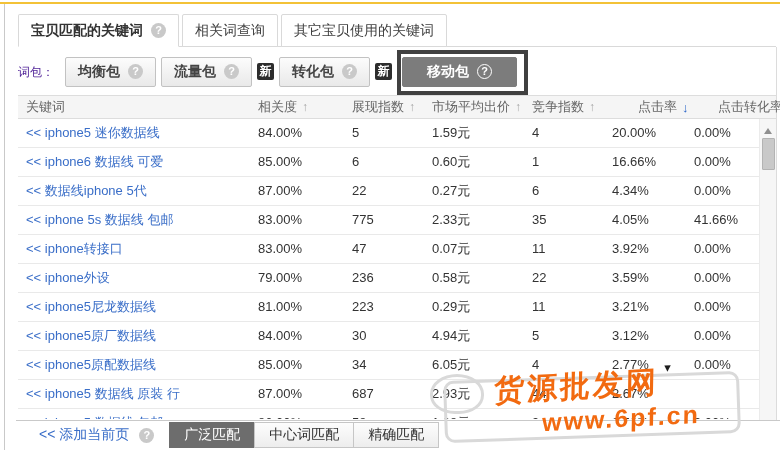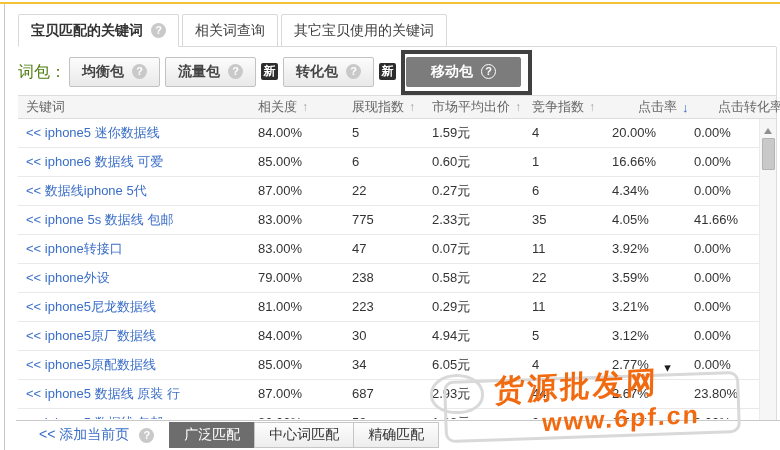--- a/index.html
+++ b/index.html
@@ -17,21 +17,21 @@
   .tab{position:relative;top:1px;height:33px;box-sizing:border-box;display:inline-flex;align-items:center;
        padding:0 12px;margin-right:3px;background:#fff;border:1px solid #d9d9d9;border-radius:2px 2px 0 0;
        font-size:14px;color:#404040;cursor:pointer;white-space:nowrap;}
   .tab.active{font-weight:bold;border-bottom-color:#fff;color:#333;}
   .help{display:inline-block;width:15px;height:15px;border-radius:50%;background:#c9c9c9;color:#fff;
         font-size:11px;line-height:15px;text-align:center;margin-left:8px;font-weight:bold;flex:none;cursor:pointer;}
   .help.inv{background:transparent;border:1px solid #fff;width:13px;height:13px;line-height:13px;}
 
   
   .wprow{position:absolute;left:18px;top:53px;height:38px;display:flex;align-items:center;white-space:nowrap;}
-  .wplabel{color:#4d7c0f;font-size:16px;margin-right:3px;}
+  .wplabel{color:#4c1d95;font-size:12px;margin-right:11px;}
   .wpwrap{display:inline-flex;align-items:center;margin-right:5px;}
   .wp-btn{height:30px;padding:0 12px;font-size:14px;font-weight:bold;color:#444;
           background:linear-gradient(#fcfcfc,#e9e9e9);border:1px solid #c2c2c2;border-radius:2px;
           display:inline-flex;align-items:center;cursor:pointer;font-family:inherit;justify-content:flex-end;}
   .wp-btn.selected{background:#7c7c7c;border-color:#7c7c7c;color:#fff;padding:0 24px;}
   .badge-new{display:inline-block;width:17px;height:17px;background:#2d2d2d;color:#fff;font-size:12px;
              line-height:17px;text-align:center;margin-left:5px;border-radius:2px;font-weight:bold;}
   .wpwrap.hl{border:4px solid #404040;padding:3px 7px 4px 1px;margin-right:0;}
 
   
@@ -201,21 +201,21 @@
           <div class="td w1">83.00%</div>
           <div class="td w2">47</div>
           <div class="td w3">0.07元</div>
           <div class="td w4">11</div>
           <div class="td w5">3.92%</div>
           <div class="td w6">0.00%</div>
         </div>
         <div class="tr">
           <div class="td w0"><span class="kw">&lt;&lt; iphone外设</span></div>
           <div class="td w1">79.00%</div>
-          <div class="td w2">238</div>
+          <div class="td w2">236</div>
           <div class="td w3">0.58元</div>
           <div class="td w4">22</div>
           <div class="td w5">3.59%</div>
           <div class="td w6">0.00%</div>
         </div>
         <div class="tr">
           <div class="td w0"><span class="kw">&lt;&lt; iphone5尼龙数据线</span></div>
           <div class="td w1">81.00%</div>
           <div class="td w2">223</div>
           <div class="td w3">0.29元</div>
@@ -241,21 +241,20 @@
           <div class="td w5">2.77%</div>
           <div class="td w6">0.00%</div>
         </div>
         <div class="tr">
           <div class="td w0"><span class="kw">&lt;&lt; iphone5 数据线 原装 行</span></div>
           <div class="td w1">87.00%</div>
           <div class="td w2">687</div>
           <div class="td w3">2.93元</div>
           <div class="td w4">44</div>
           <div class="td w5">2.67%</div>
-          <div class="td w6">23.80%</div>
         </div>
         <div class="tr partial">
           <div class="td w0"><span class="kw">&lt;&lt; iphone5 数据线 包邮</span></div>
           <div class="td w1">86.00%</div>
           <div class="td w2">58</div>
           <div class="td w3">1.08元</div>
           <div class="td w4">9</div>
           <div class="td w5">2.52%</div>
           <div class="td w6">0.00%</div>
         </div>

